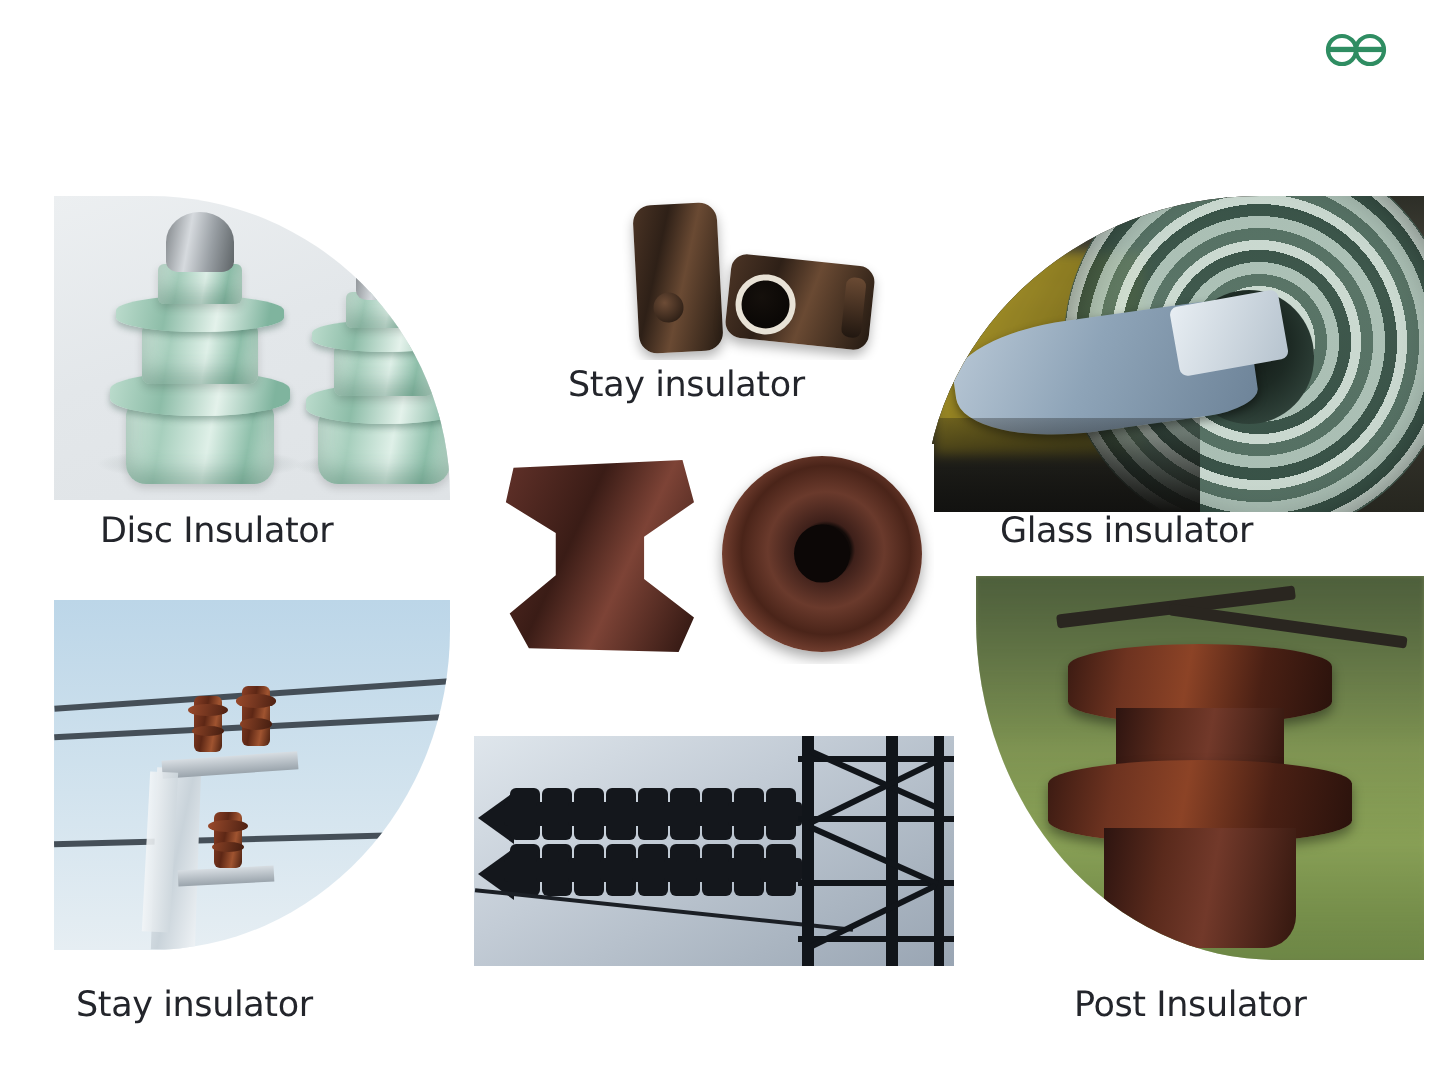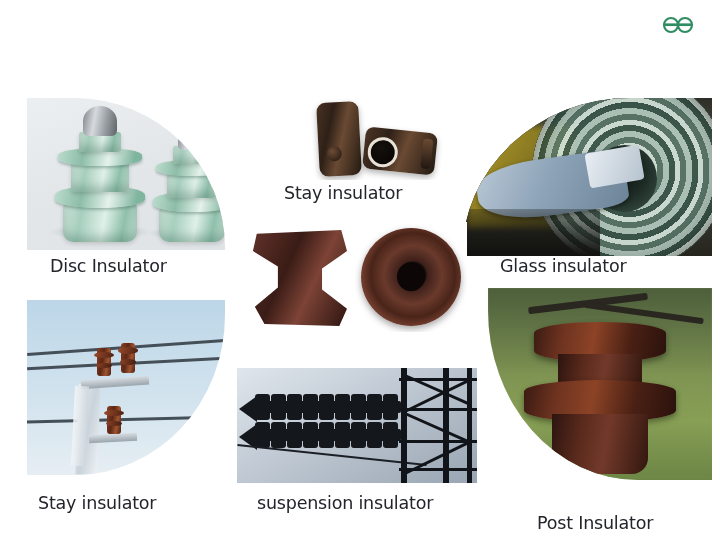--- a/index.html
+++ b/index.html
@@ -224,21 +224,21 @@
   }
   .post-wires{position:absolute;background:#2a2620;border-radius:2px;}
 
   
   #cap-glass{left:50px;top:256px;}
   #cap-stayTop{left:284px;top:183px;}
   #cap-disc{left:500px;top:256px;}
   #cap-shackle{left:263px;top:337px;}
   #cap-stayBottom{left:38px;top:493px;}
   #cap-susp{left:257px;top:493px;}
-  #cap-post{left:537px;top:513px;}
+  #cap-post{left:537px;top:493px;}
 </style>
 </head>
 <body>
 
 <div id="page">
 
 
   <div class="logo">
     <svg width="40" height="24" viewBox="0 0 40 24" aria-hidden="true">
       <g fill="none" stroke="#2f8d62" stroke-width="2.1">
@@ -352,21 +352,20 @@
       <i style="left:8px;top:10px;width:78px;height:3px;"></i>
       <i style="left:8px;top:40px;width:78px;height:3px;"></i>
       <i style="left:8px;top:72px;width:78px;height:3px;"></i>
       <i style="left:8px;top:100px;width:78px;height:3px;"></i>
       <i style="left:14px;top:6px;width:70px;height:3px;transform:rotate(24deg);transform-origin:left center;"></i>
       <i style="left:14px;top:42px;width:70px;height:3px;transform:rotate(-26deg);transform-origin:left center;"></i>
       <i style="left:14px;top:44px;width:70px;height:3px;transform:rotate(24deg);transform-origin:left center;"></i>
       <i style="left:14px;top:104px;width:70px;height:3px;transform:rotate(-26deg);transform-origin:left center;"></i>
     </div>
   </div>
-  <div class="caption" id="cap-susp">suspension insulator</div>
 
   <div class="panel" id="post">
     <div class="post-blur"></div>
     <div class="post-wires" style="left:40px;top:12px;width:120px;height:7px;transform:rotate(-7deg);"></div>
     <div class="post-wires" style="left:96px;top:22px;width:120px;height:6px;transform:rotate(8deg);"></div>
     <div class="post-tier" style="top:34px;width:132px;height:40px;"></div>
     <div class="post-col" style="top:66px;width:84px;height:34px;"></div>
     <div class="post-tier" style="top:92px;width:152px;height:42px;"></div>
     <div class="post-col" style="top:126px;width:96px;height:60px;border-radius:0 0 16px 16px;"></div>
   </div>

